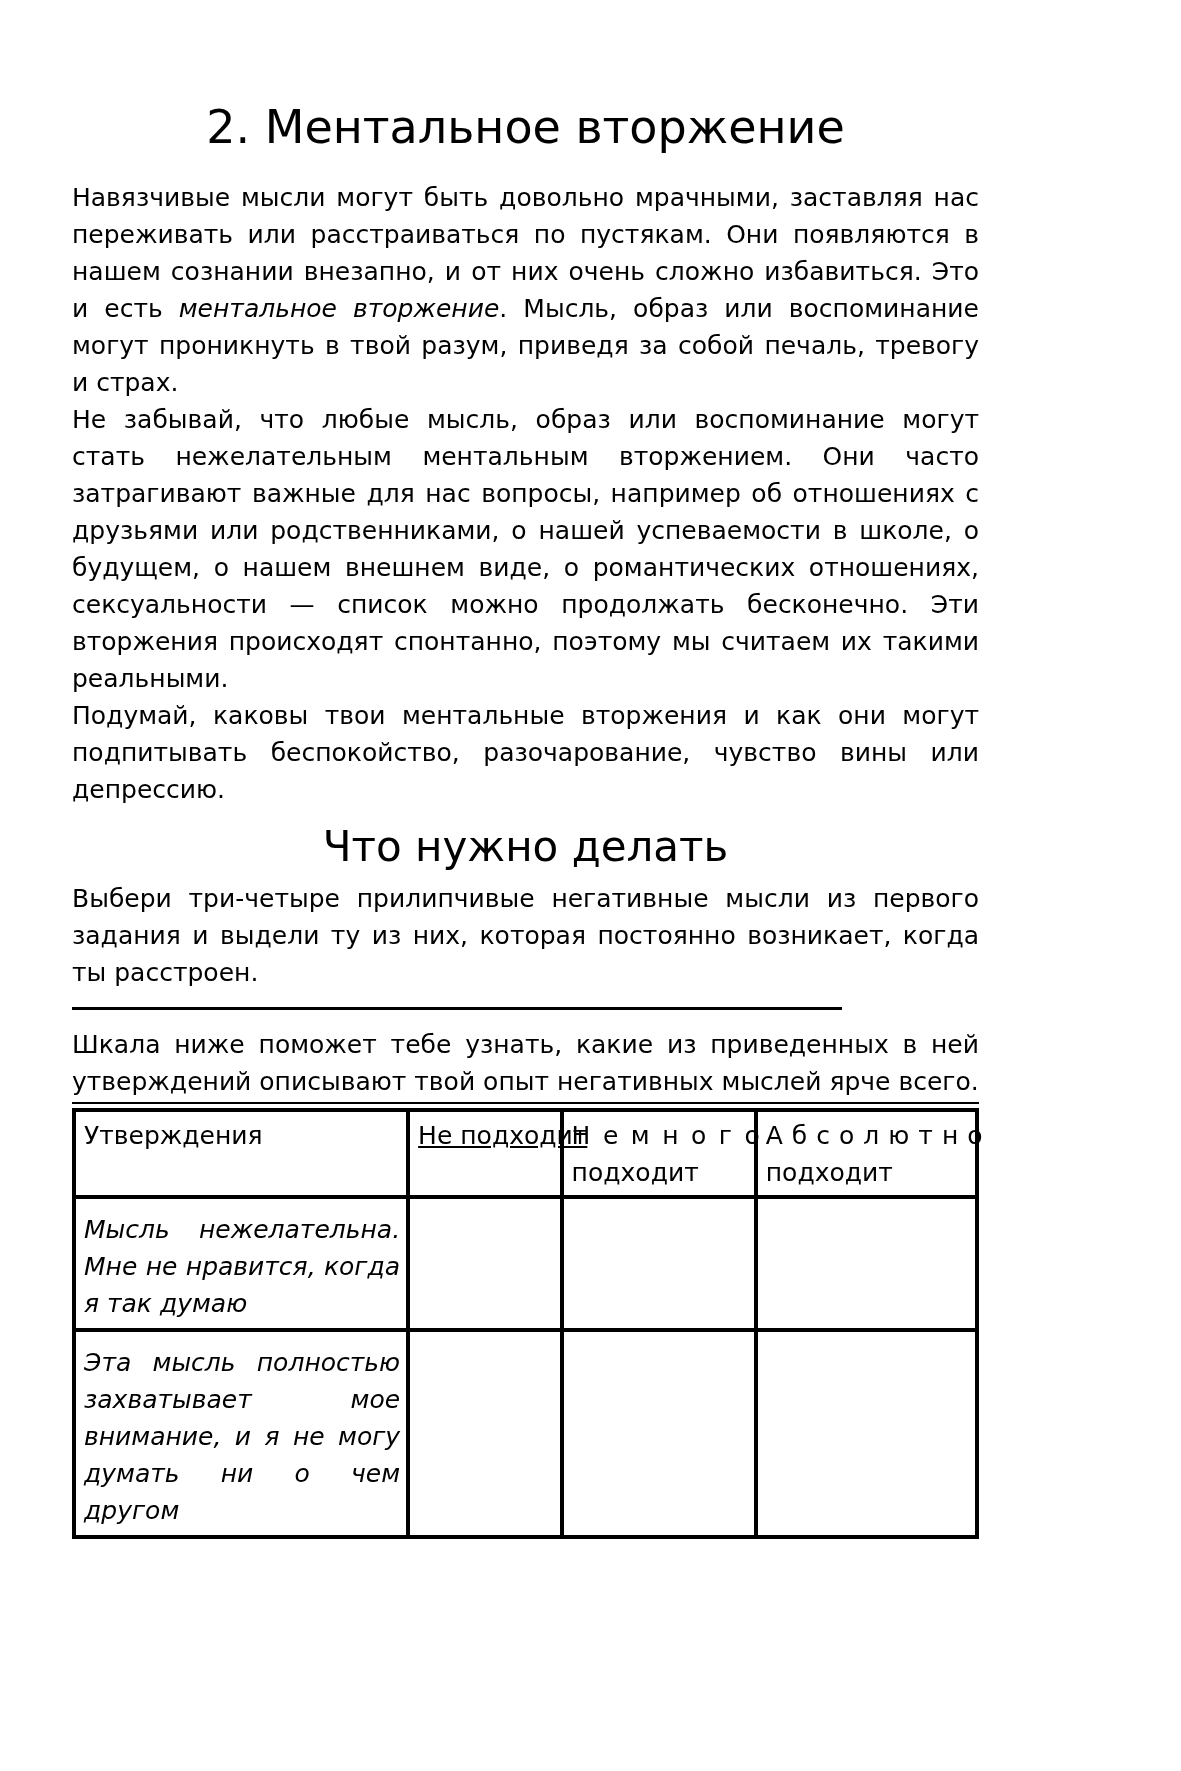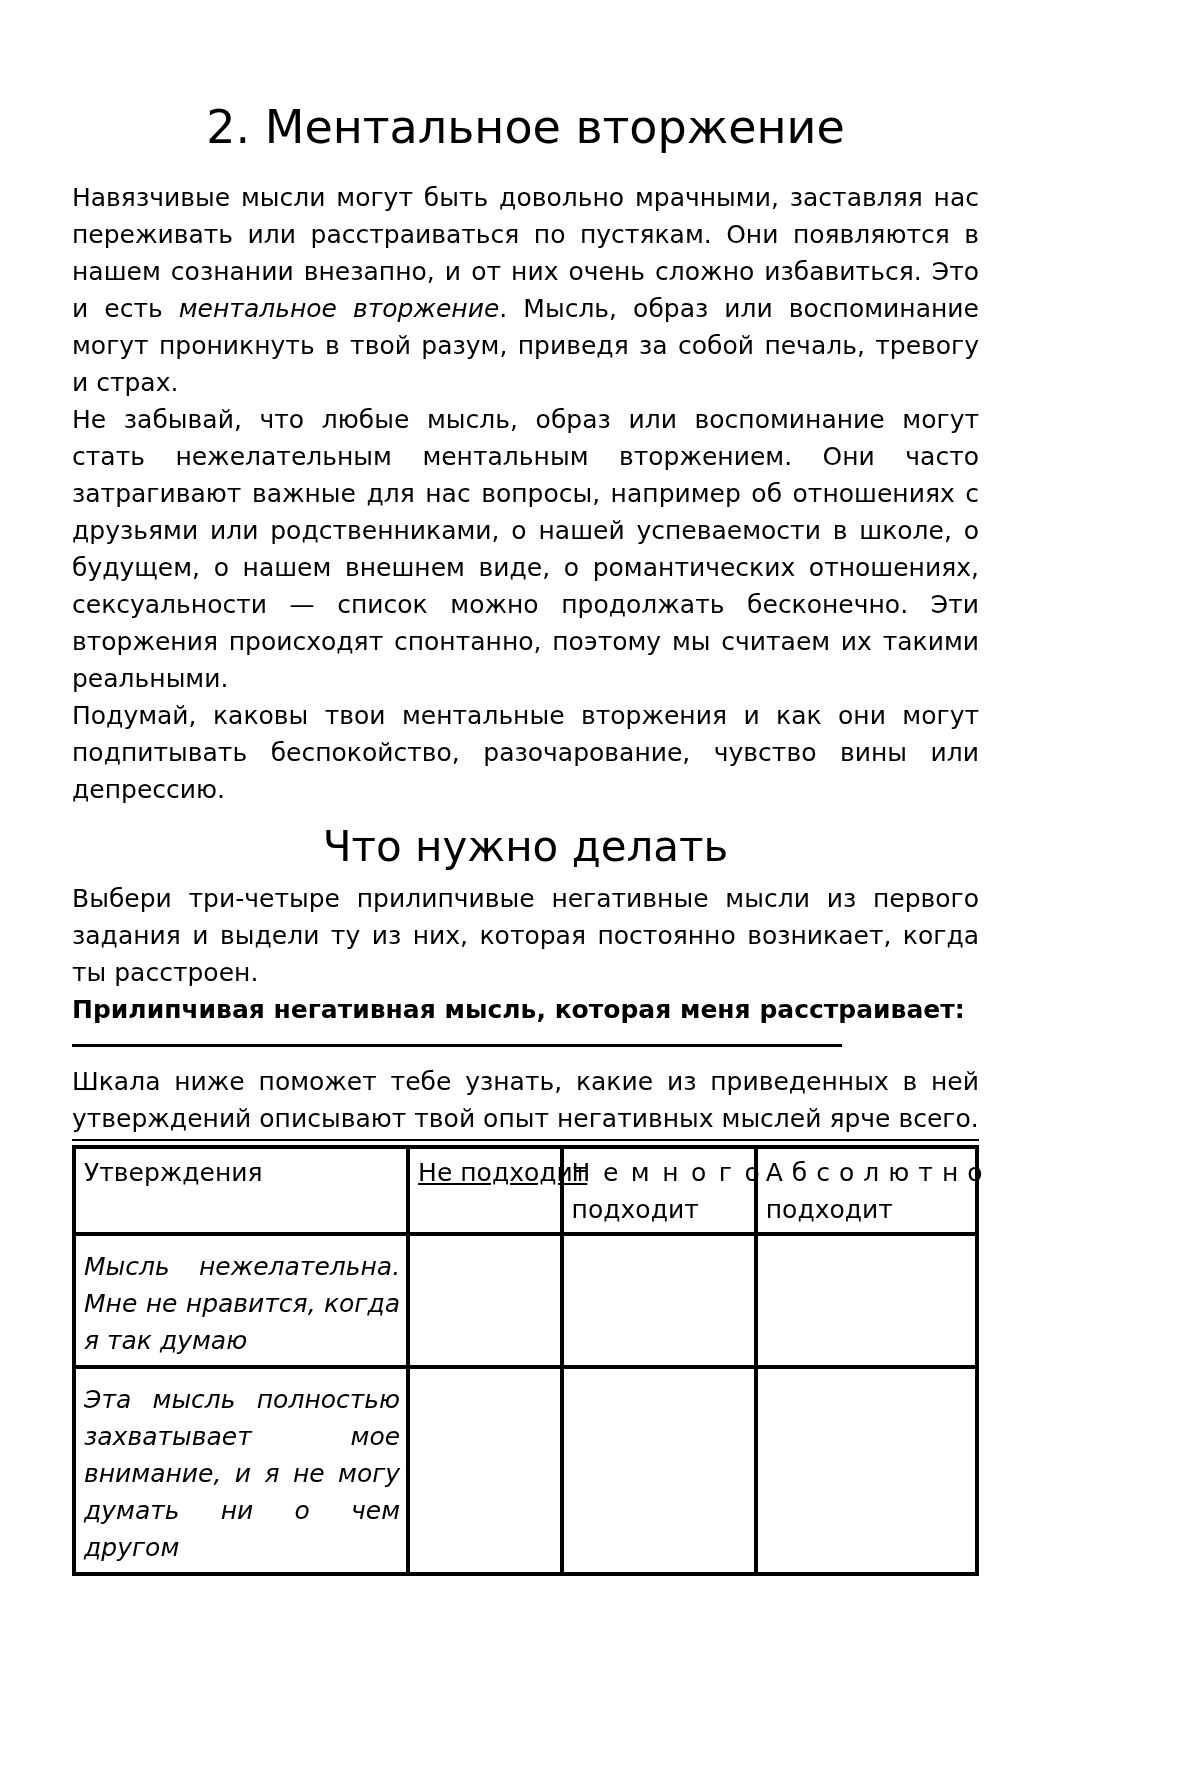--- a/index.html
+++ b/index.html
@@ -101,21 +101,20 @@
   <p class="body-text first-para"><span>Навязчивые мысли могут быть довольно мрачными, заставляя нас переживать или расстраиваться по пустякам. Они появляются в нашем сознании внезапно, и от них очень сложно избавиться. Это и есть </span><span class="italic-term">ментальное вторжение</span><span>. Мысль, образ или воспоминание могут проникнуть в твой разум, приведя за собой печаль, тревогу и страх.</span></p>
 
   <p class="body-text">Не забывай, что любые мысль, образ или воспоминание могут стать нежелательным ментальным вторжением. Они часто затрагивают важные для нас вопросы, например об отношениях с друзьями или родственниками, о нашей успеваемости в школе, о будущем, о нашем внешнем виде, о романтических отношениях, сексуальности — список можно продолжать бесконечно. Эти вторжения происходят спонтанно, поэтому мы считаем их такими реальными.</p>
 
   <p class="body-text">Подумай, каковы твои ментальные вторжения и как они могут подпитывать беспокойство, разочарование, чувство вины или депрессию.</p>
 
   <h2 class="section-heading second">Что нужно делать</h2>
 
   <p class="body-text after-heading">Выбери три-четыре прилипчивые негативные мысли из первого задания и выдели ту из них, которая постоянно возникает, когда ты расстроен.</p>
 
-  <p class="bold-prompt">Прилипчивая негативная мысль, которая меня расстраивает:</p>
 
   <div class="answer-line"></div>
 
   <p class="body-text scale-intro">Шкала ниже поможет тебе узнать, какие из приведенных в ней утверждений описывают твой опыт негативных мыслей ярче всего.</p>
 
   <div class="table-top-rule"></div>
 
   <table class="rating-table">
     <colgroup>
       <col style="width:37%">

